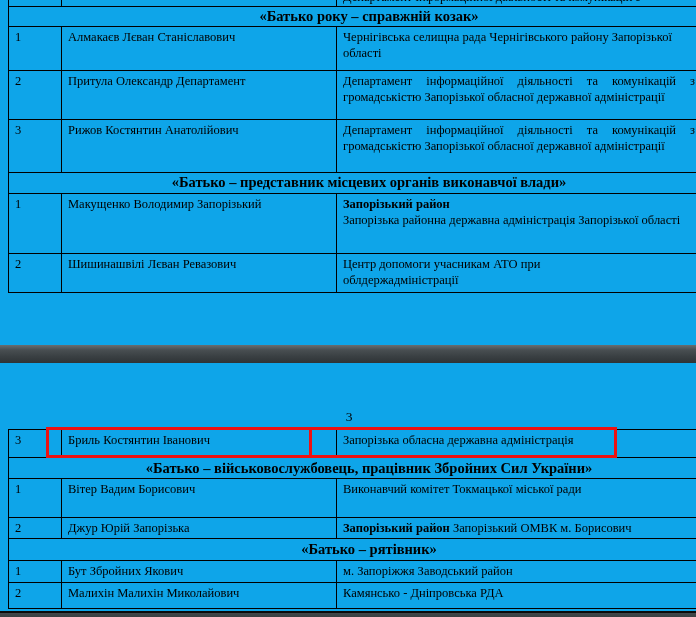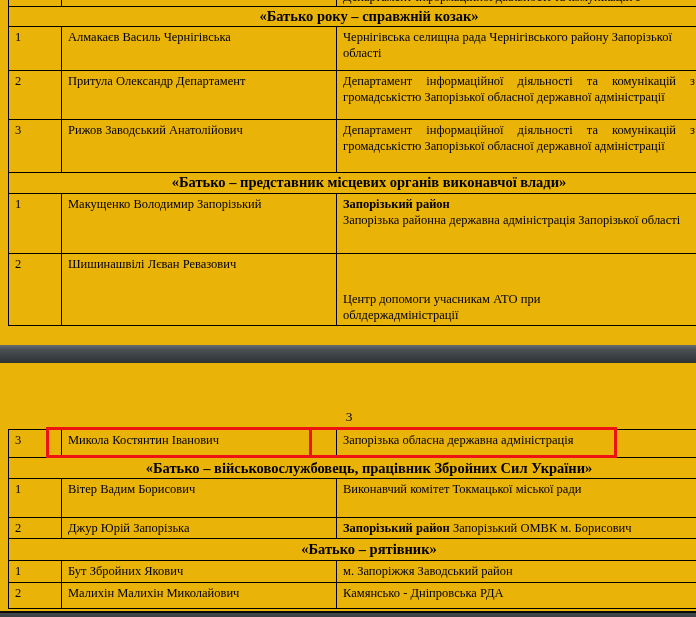--- a/index.html
+++ b/index.html
@@ -1,18 +1,18 @@
 <!DOCTYPE html>
 <html><head>
 <meta charset="utf-8">
 <style>
   html,body{margin:0;padding:0;background:#ffffff;}
   .canvas{
     position:relative;width:696px;height:617px;overflow:hidden;
-    background:#eab308;
+    background:#0ea5e9;
     font-family:"Liberation Serif","DejaVu Serif",serif;
     color:#000;
   }
   table.doc{
     position:absolute;left:8px;width:682px;
     border-collapse:collapse;table-layout:fixed;
   }
   table.doc td{
     border:1px solid #000;
     vertical-align:top;
@@ -24,21 +24,21 @@
   td.c-name{width:262px;padding-left:9px;}
   td.c-org{width:380px;padding-left:7px;padding-right:8px;}
   tr.hdr td{
     text-align:center;vertical-align:middle;
     font-weight:bold;font-size:14.5px;line-height:15px;
     padding:1px 4px;
   }
   .just{text-align:justify;}
   .maxw352{display:block;max-width:352px;}
   .maxw355{display:block;max-width:355px;}
-  .maxw300{display:block;max-width:300px;margin-top:35px;}
+  .maxw300{display:block;max-width:300px;}
   .bold{font-weight:bold;}
   
   tr.partial td{border-top:none;padding-top:0;padding-bottom:0;}
   tr.partial .clipline{display:block;margin-top:-11px;white-space:nowrap;}
   .divider{
     position:absolute;left:0;width:696px;height:18px;
     background:linear-gradient(180deg,#676d70 0%,#4a5053 25%,#3b4144 60%,#2e3336 100%);
   }
   .divider-bottom{
     position:absolute;left:0;width:696px;height:6px;top:611px;
@@ -67,35 +67,35 @@
       <td class="c-name"></td>
       <td class="c-org">
         <span class="clipline">Департамент інформаційної діяльності та комунікацій з</span>
       </td>
     </tr>
     <tr class="hdr" style="height:20px">
       <td colspan="3">«Батько року – справжній козак»</td>
     </tr>
     <tr style="height:44px">
       <td class="c-num">1</td>
-      <td class="c-name">Алмакаєв Василь Чернігівська</td>
+      <td class="c-name">Алмакаєв Лєван Станіславович</td>
       <td class="c-org">
         <span class="maxw355">Чернігівська селищна рада Чернігівського району Запорізької області</span>
       </td>
     </tr>
     <tr style="height:49px">
       <td class="c-num">2</td>
       <td class="c-name">Притула Олександр Департамент</td>
       <td class="c-org just">
         <span class="maxw352 just">Департамент інформаційної діяльності та комунікацій з громадськістю Запорізької обласної державної адміністрації</span>
       </td>
     </tr>
     <tr style="height:53px">
       <td class="c-num">3</td>
-      <td class="c-name">Рижов Заводський Анатолійович</td>
+      <td class="c-name">Рижов Костянтин Анатолійович</td>
       <td class="c-org just">
         <span class="maxw352 just">Департамент інформаційної діяльності та комунікацій з громадськістю Запорізької обласної державної адміністрації</span>
       </td>
     </tr>
     <tr class="hdr" style="height:21px">
       <td colspan="3">«Батько – представник місцевих органів виконавчої влади»</td>
     </tr>
     <tr style="height:60px">
       <td class="c-num">1</td>
       <td class="c-name">Макущенко Володимир Запорізький</td>
@@ -115,21 +115,21 @@
     </table>
 
   <div class="divider" style="top:345px"></div>
 
   <div class="pagenum">3</div>
 
   <table class="doc" style="top:429px">
     <tbody>
         <tr style="height:28px">
       <td class="c-num">3</td>
-      <td class="c-name">Микола Костянтин Іванович</td>
+      <td class="c-name">Бриль Костянтин Іванович</td>
       <td class="c-org">Запорізька обласна державна адміністрація</td>
     </tr>
     <tr class="hdr" style="height:21px">
       <td colspan="3">«Батько – військовослужбовець, працівник Збройних Сил України»</td>
     </tr>
     <tr style="height:39px">
       <td class="c-num">1</td>
       <td class="c-name">Вітер Вадим Борисович</td>
       <td class="c-org">Виконавчий комітет Токмацької міської ради</td>
     </tr>

